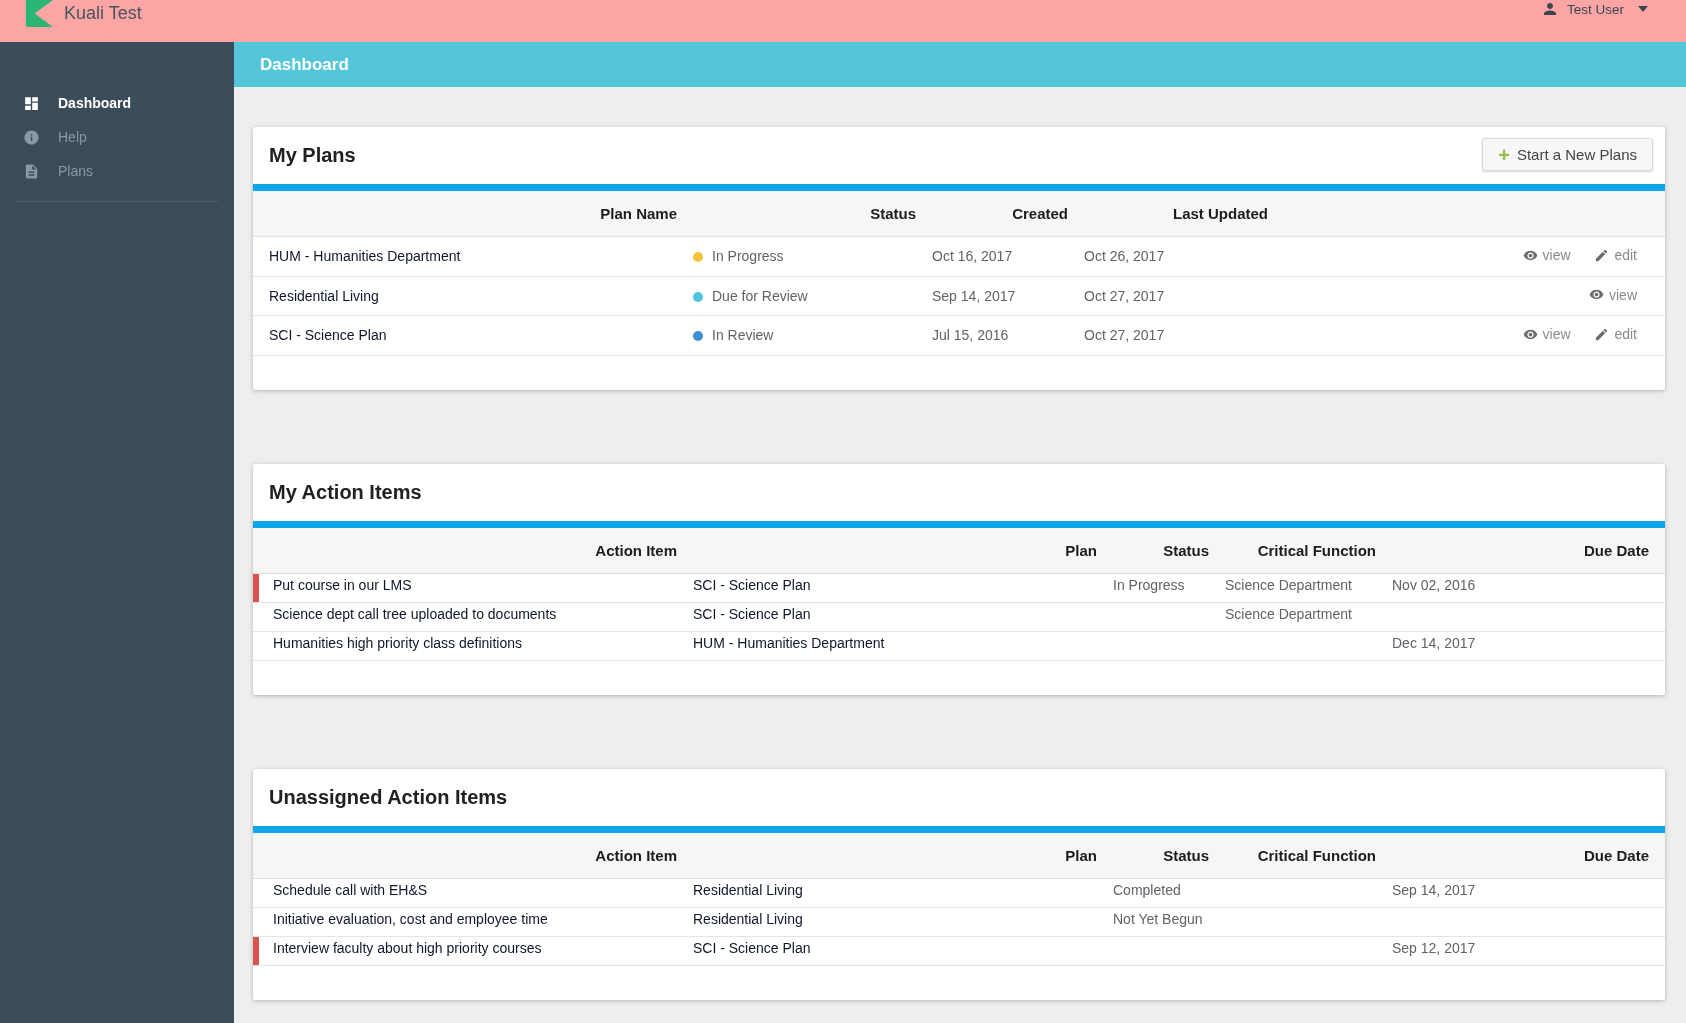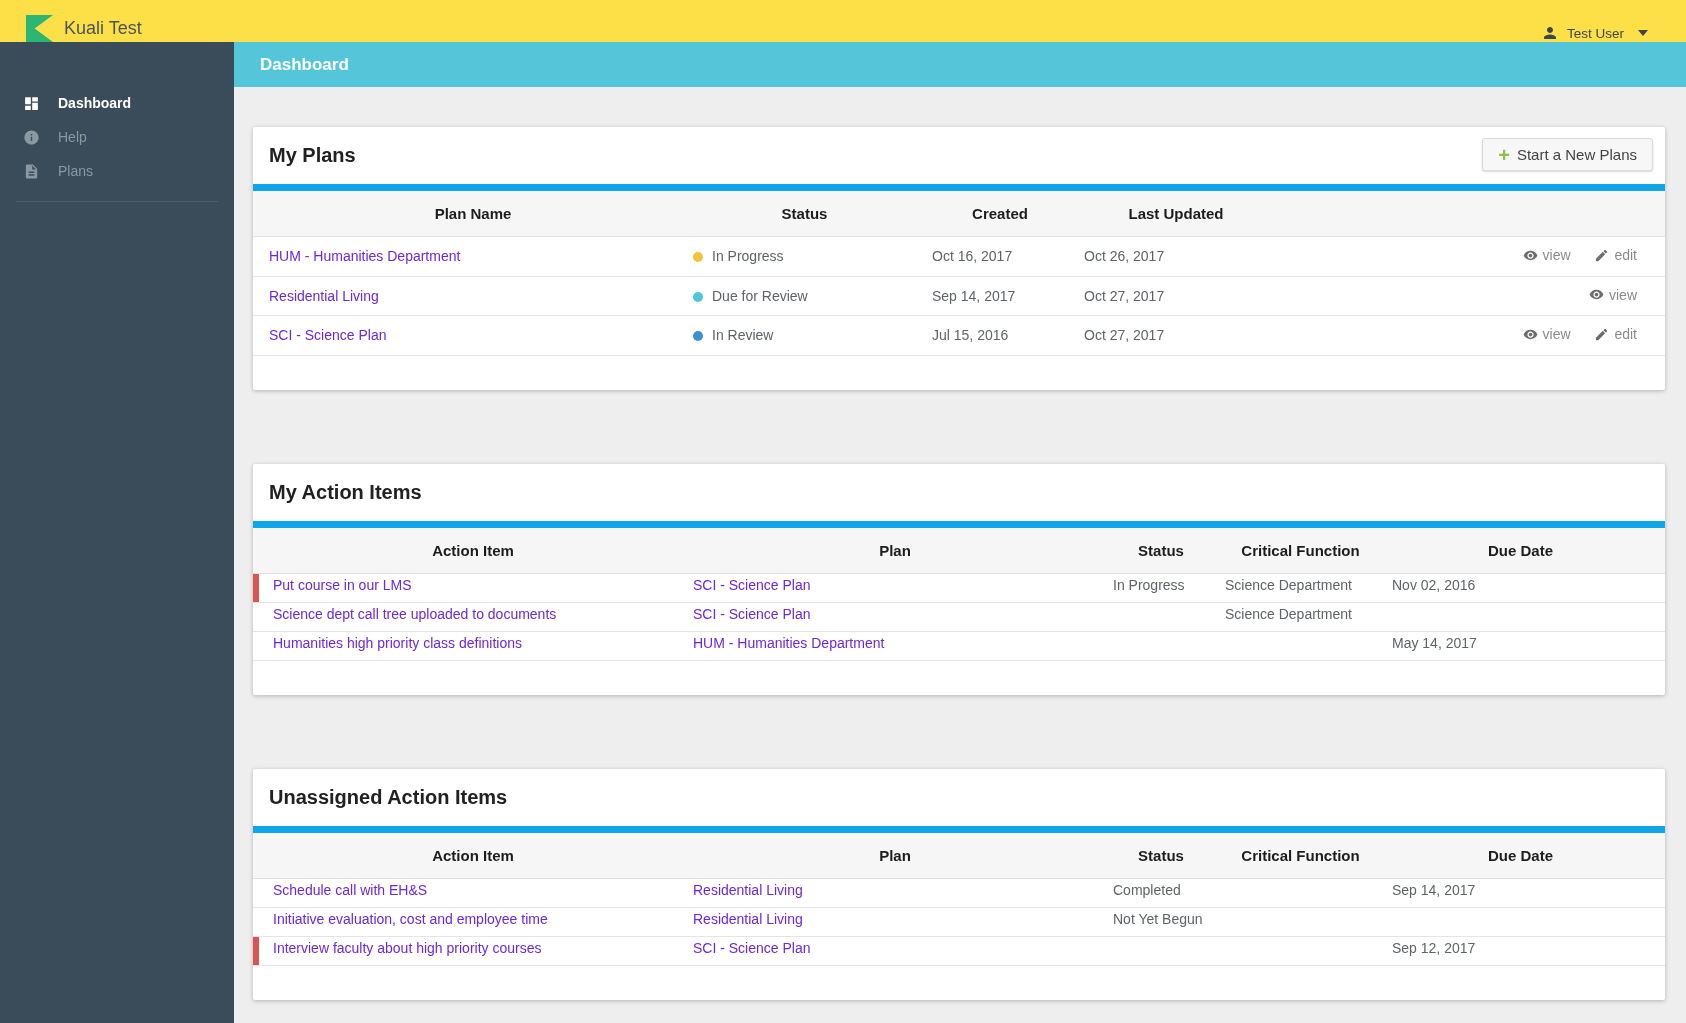--- a/index.html
+++ b/index.html
@@ -1,20 +1,20 @@
 <!DOCTYPE html>
 <html><head>
 <meta charset="utf-8">
 <style>
   * { margin:0; padding:0; box-sizing:border-box; }
   html,body { width:1686px; height:1023px; overflow:hidden;
     font-family:"Liberation Sans","DejaVu Sans",sans-serif; background:#eeeeee; }
 
   
-  .topbar { height:42px; background:#fde047; display:flex; align-items:flex-end;
+  .topbar { height:42px; background:#fca5a5; display:flex; align-items:flex-start;
     justify-content:space-between; padding:0 38px 0 26px; position:relative; z-index:5; }
   .brand { display:flex; align-items:center; gap:11px; }
   .logo { width:27px; height:27px; background:#2BB673;
     clip-path:polygon(0 0,100% 0,32% 50%,100% 100%,0 100%); }
   .brand-name { font-size:18px; color:#4A545E; }
   .usermenu { display:flex; align-items:center; gap:8px; color:#3C4650; font-size:13.5px; cursor:pointer; }
   .usermenu svg { width:18px; height:18px; fill:#3C4650; }
   .caret { width:0; height:0; border-left:5px solid transparent; border-right:5px solid transparent;
     border-top:6px solid #3C4650; margin-left:6px; }
 
@@ -39,29 +39,29 @@
   .card-header { position:relative; padding:16px; border-bottom:7px solid #0ea5e9; }
   .card-title { font-size:20px; font-weight:bold; color:#212121; line-height:25px; }
   .new-plan-btn { position:absolute; right:12px; top:11px; display:flex; align-items:center; gap:7px;
     background:#F7F7F7; border:1px solid #D9D9D9; border-radius:3px; padding:7px 15px;
     font-size:15px; color:#444444; cursor:pointer; box-shadow:0 1px 2px rgba(0,0,0,0.15);
     font-family:inherit; }
   .plus { color:#8BC34A; font-size:20px; font-weight:bold; line-height:16px; }
 
   table { width:100%; border-collapse:collapse; table-layout:fixed; }
   thead tr { background:#F6F6F6; }
-  th { text-align:center; font-size:15px; color:#1D1D1D; padding:14px 16px 14px 0;
+  th { text-align:right; font-size:15px; color:#1D1D1D; padding:14px 16px 14px 0;
     border-bottom:1px solid #E0E0E0; white-space:nowrap; }
   th:first-child { padding-left:16px; }
   td { font-size:14px; color:#5F6368; padding:10px 16px 10px 0;
     border-bottom:1px solid #E4E4E4; white-space:nowrap; overflow:hidden; position:relative; }
   td:first-child { padding-left:16px; }
   .actions-table td { padding-top:3px; padding-bottom:9px; }
   .actions-table td:first-child { padding-left:20px; }
-  a.link { color:#6d28d9; text-decoration:none; cursor:pointer; }
+  a.link { color:#0f172a; text-decoration:none; cursor:pointer; }
   .dot { display:inline-block; width:10px; height:10px; border-radius:50%; margin-right:9px;
     vertical-align:-1px; }
   .row-actions { text-align:right; padding-right:28px; }
   .row-action { display:inline-flex; align-items:center; gap:5px; color:#8A8A8A; cursor:pointer; }
   .row-action + .row-action { margin-left:20px; }
   .row-action svg { width:15px; height:15px; fill:#6D6D6D; }
   tr.overdue td:first-child::before { content:''; position:absolute; left:0; top:0; bottom:0;
     width:6px; background:#D9534F; }
   .card-footer { height:34px; }
 </style>
@@ -232,21 +232,21 @@
               <td><a class="link">SCI - Science Plan</a></td>
               <td></td>
               <td>Science Department</td>
               <td></td>
             </tr>
             <tr>
               <td><a class="link">Humanities high priority class definitions</a></td>
               <td><a class="link">HUM - Humanities Department</a></td>
               <td></td>
               <td></td>
-              <td>May 14, 2017</td>
+              <td>Dec 14, 2017</td>
             </tr>
           </tbody>
         </table>
         <div class="card-footer"></div>
       </div>
 
       <div class="card">
         <div class="card-header">
           <div class="card-title">Unassigned Action Items</div>
         </div>

